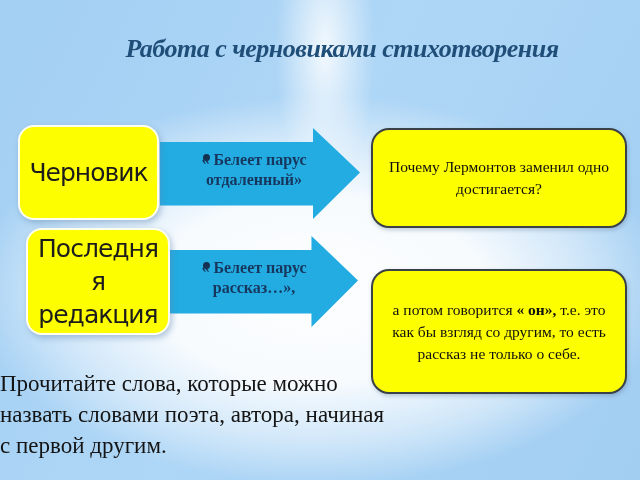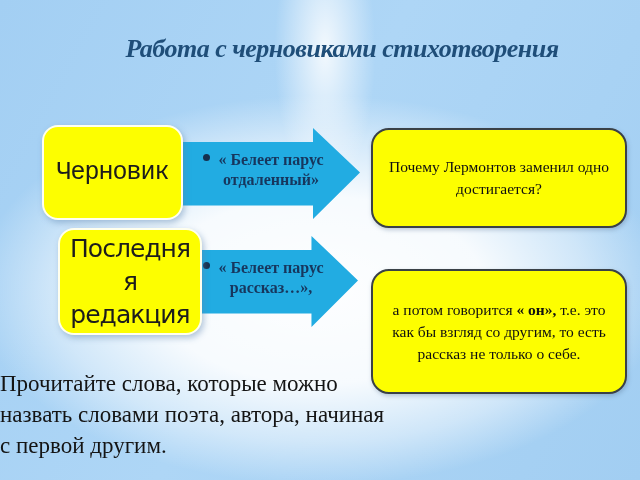--- a/index.html
+++ b/index.html
@@ -15,31 +15,31 @@
     position:absolute;left:0;right:0;top:34px;text-align:center;padding-left:44px;
     font-size:26px;font-weight:bold;font-style:italic;color:#1F4E79;letter-spacing:-0.5px;
   }
   .ybox{
     position:absolute;z-index:3;background:#FDFE00;border:2px solid rgba(255,255,252,.95);
     border-radius:16px;box-shadow:2px 3px 6px rgba(90,130,175,.45);
     display:flex;flex-direction:column;align-items:center;justify-content:center;
     font-family:"DejaVu Sans",sans-serif;color:#1c1c1c;text-align:center;
   }
   .ybox .line{font-size:25px;line-height:33px;letter-spacing:-1px;white-space:nowrap;}
-  #label-box-1{left:42px;top:125px;width:137px;height:91px;font-family:Liberation Mono, monospace;}
-  #label-box-2{left:26px;top:228px;width:140px;height:103px;margin-left:32px;}
+  #label-box-1{left:18px;top:125px;width:137px;height:91px;}
+  #label-box-2{left:26px;top:228px;width:140px;height:103px;}
   .arrow{
     position:absolute;z-index:1;background:#22ACE2;
     filter:drop-shadow(1px 3px 2px rgba(35,90,140,.4));
     clip-path:polygon(0 18.5%,76.5% 18.5%,76.5% 4%,100% 50%,76.5% 98%,76.5% 84%,0 84%);
   }
   #arrow-1{left:160px;top:124px;width:200px;height:97px;}
   #arrow-2{left:160px;top:232px;width:198px;height:97px;}
   .arrow-text{
-    position:absolute;left:44px;top:0;width:134px;height:100%;
+    position:absolute;left:27px;top:0;width:134px;height:100%;
     display:flex;flex-direction:column;align-items:center;justify-content:center;
     transform:translateY(-3px);
     font-size:16px;font-weight:bold;color:#17365D;text-align:center;
   }
   .arrow-text .line{line-height:20px;white-space:nowrap;}
   .bullet{
     position:absolute;left:43px;top:30px;width:7px;height:7px;border-radius:50%;
     background:#15304f;font-size:0;
   }
   .note{

